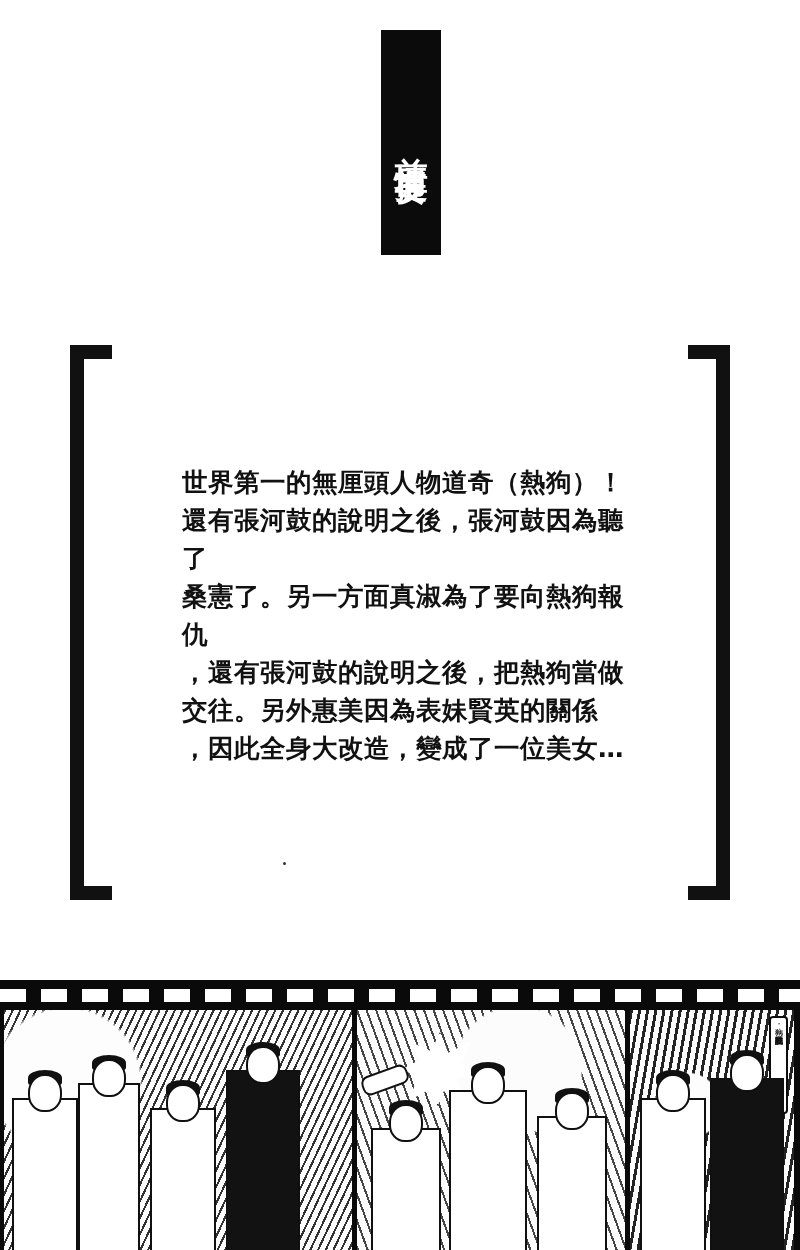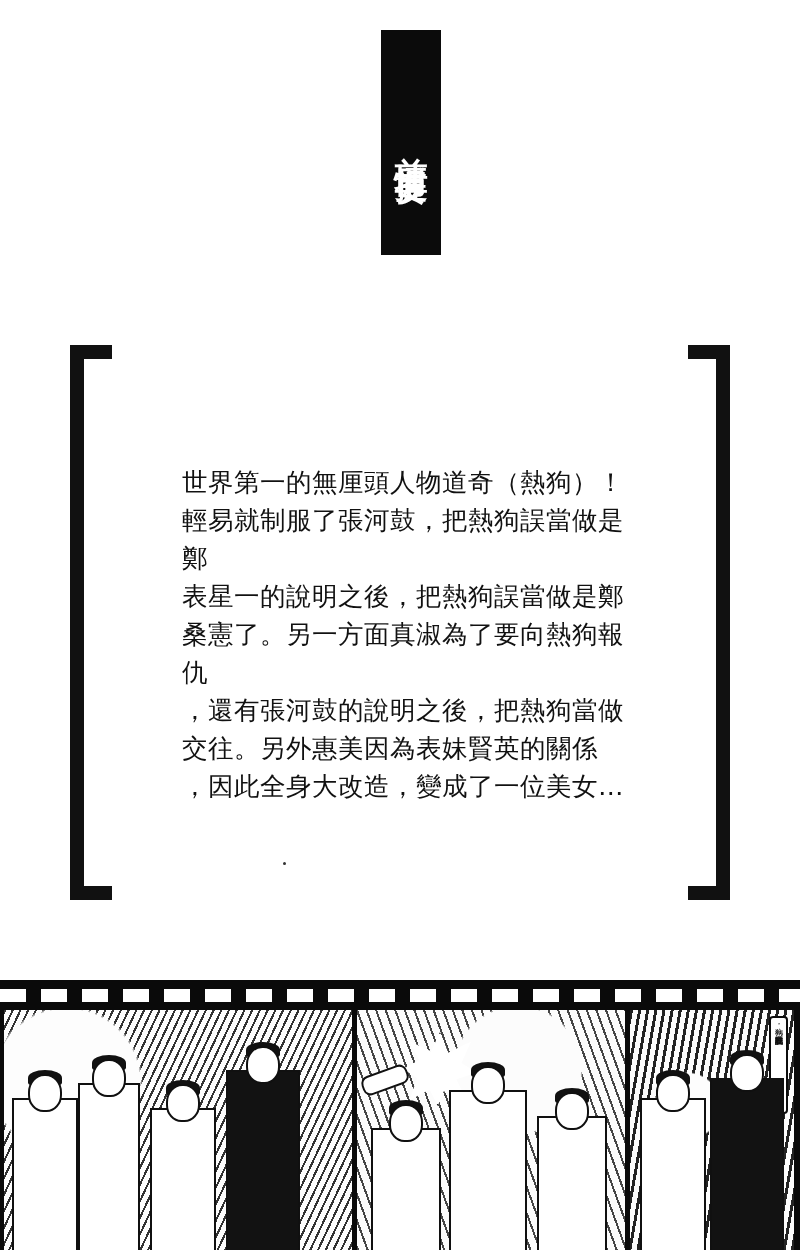--- a/index.html
+++ b/index.html
@@ -81,20 +81,21 @@
     position: absolute;
     left: 182px;
     top: 463px;
     width: 445px;
     font-size: 25.5px;
     line-height: 38px;
     letter-spacing: 0.5px;
     color: #111111;
     font-family: "DejaVu Sans", "Liberation Sans", sans-serif;
     text-align: left;
+    font-weight: bold;
   }
   .synopsis p { margin: 0; }
 
   .tiny-dot {
     position: absolute;
     left: 283px;
     top: 862px;
     width: 3px;
     height: 3px;
     background: #333;
@@ -245,22 +246,21 @@
   </div>
   <div class="bracket bracket-right">
     <div class="bar-v"></div>
     <div class="bar-h top"></div>
     <div class="bar-h bottom"></div>
   </div>
 </div>
 
 <div class="synopsis">
   <p>世界第一的無厘頭人物道奇（熱狗）！</p>
-  <p>輕易就制服了張河鼓，把熱狗誤當做是鄭</p>
-  <p>表星一的說明之後，把熱狗誤當做是鄭</p>
+  <p>還有張河鼓的說明之後，張河鼓因為聽了</p>
   <p>桑憲了。另一方面真淑為了要向熱狗報仇</p>
   <p>，還有張河鼓的說明之後，把熱狗當做</p>
   <p>交往。另外惠美因為表妹賢英的關係</p>
   <p>，因此全身大改造，變成了一位美女…</p>
 </div>
 
 <div class="tiny-dot"></div>
 
 <div class="filmstrip">
 

